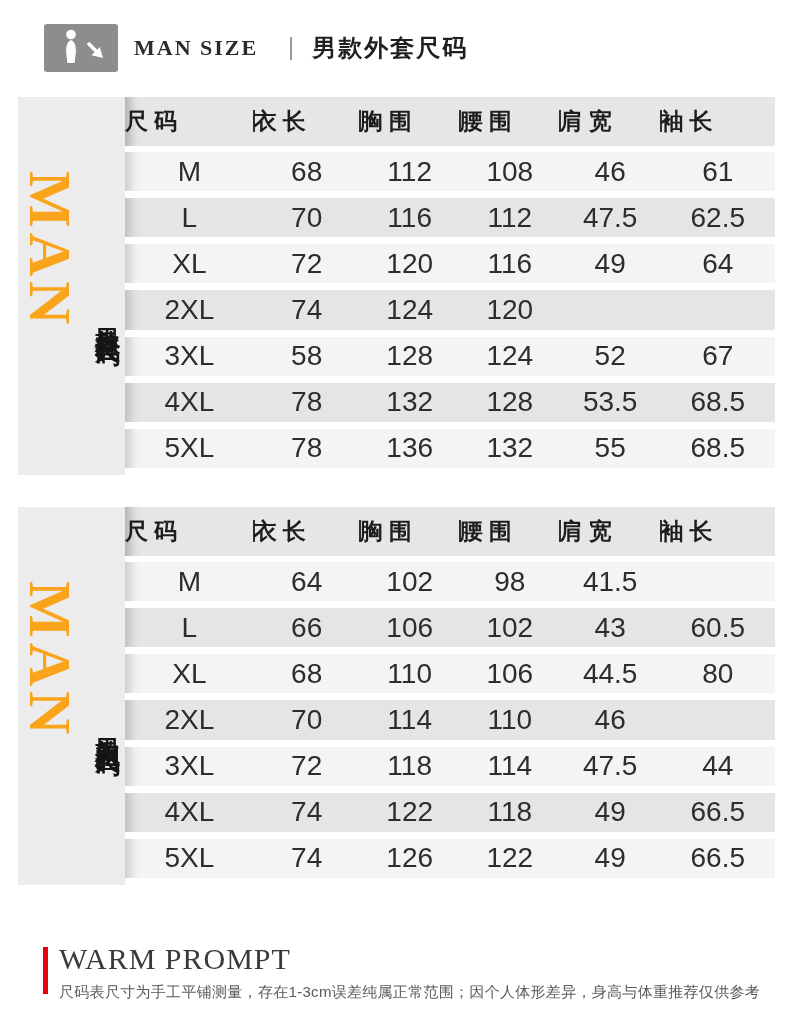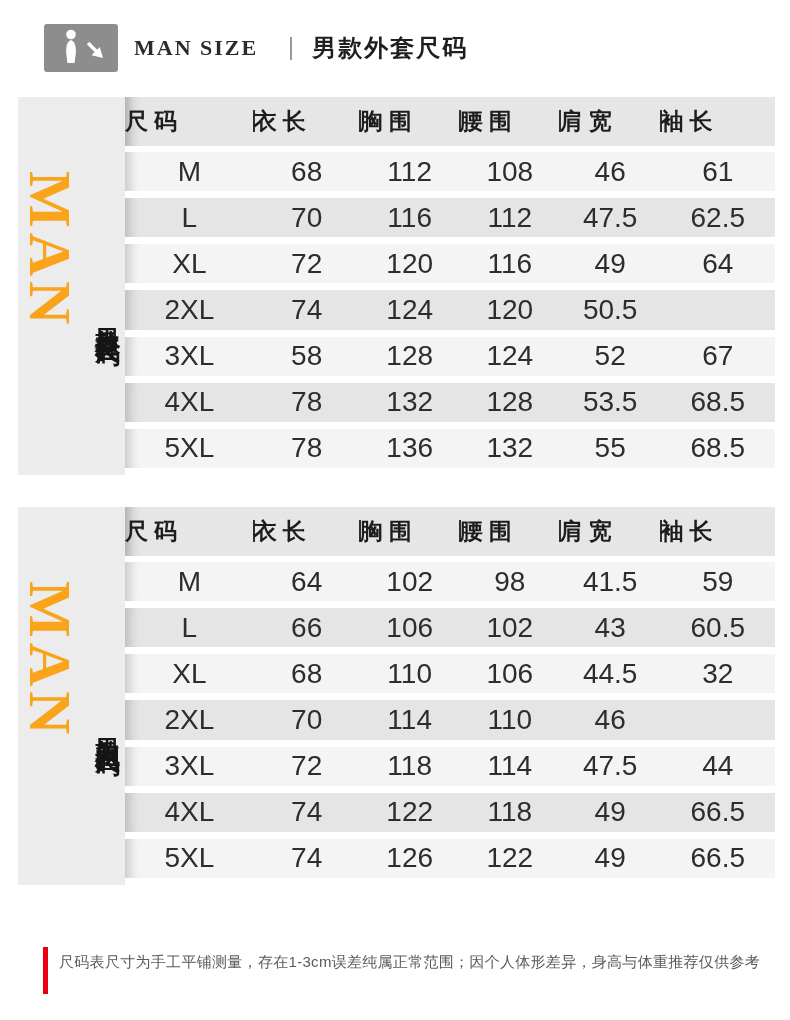--- a/index.html
+++ b/index.html
@@ -109,21 +109,20 @@
           <div class="td">120</div>
           <div class="td">116</div>
           <div class="td">49</div>
           <div class="td">64</div>
         </div>
         <div class="row grid dark">
           <div class="td">2XL</div>
           <div class="td">74</div>
           <div class="td">124</div>
           <div class="td">120</div>
-          <div class="td">50.5</div>
         </div>
         <div class="row grid light">
           <div class="td">3XL</div>
           <div class="td">58</div>
           <div class="td">128</div>
           <div class="td">124</div>
           <div class="td">52</div>
           <div class="td">67</div>
         </div>
         <div class="row grid dark">
@@ -158,37 +157,36 @@
           <div class="th">腰围<span class="col-div"></span></div>
           <div class="th">肩宽<span class="col-div"></span></div>
           <div class="th">袖长</div>
         </div>
         <div class="row grid light">
           <div class="td">M</div>
           <div class="td">64</div>
           <div class="td">102</div>
           <div class="td">98</div>
           <div class="td">41.5</div>
-          <div class="td">59</div>
         </div>
         <div class="row grid dark">
           <div class="td">L</div>
           <div class="td">66</div>
           <div class="td">106</div>
           <div class="td">102</div>
           <div class="td">43</div>
           <div class="td">60.5</div>
         </div>
         <div class="row grid light">
           <div class="td">XL</div>
           <div class="td">68</div>
           <div class="td">110</div>
           <div class="td">106</div>
           <div class="td">44.5</div>
-          <div class="td">32</div>
+          <div class="td">80</div>
         </div>
         <div class="row grid dark">
           <div class="td">2XL</div>
           <div class="td">70</div>
           <div class="td">114</div>
           <div class="td">110</div>
           <div class="td">46</div>
         </div>
         <div class="row grid light">
           <div class="td">3XL</div>
@@ -213,17 +211,18 @@
           <div class="td">122</div>
           <div class="td">49</div>
           <div class="td">66.5</div>
         </div>
       </div>
   </section>
 
   <div class="footer">
     <div class="red-bar" style="background: rgb(232, 0, 13);"></div>
     <div class="foot-txt">
+      <div class="warm">WARM PROMPT</div>
       <div class="note">尺码表尺寸为手工平铺测量，存在1-3cm误差纯属正常范围；因个人体形差异，身高与体重推荐仅供参考</div>
     </div>
   </div>
 
 </div>
 
 </body></html>

